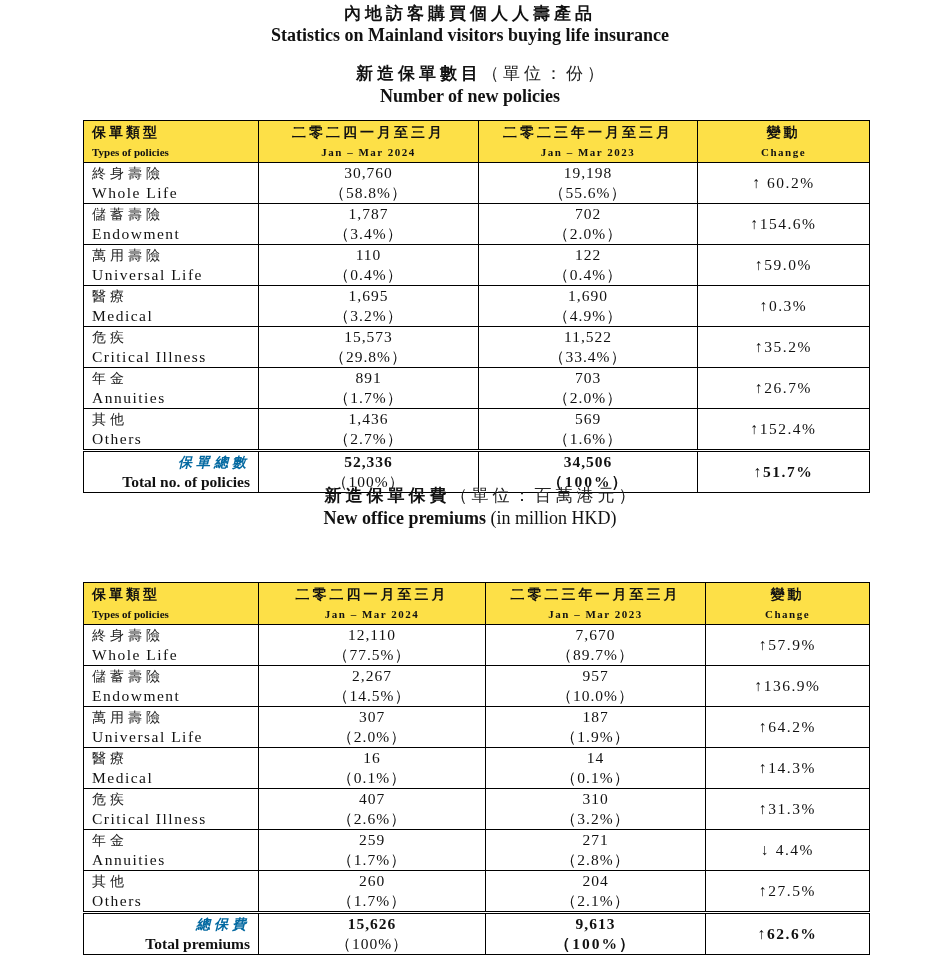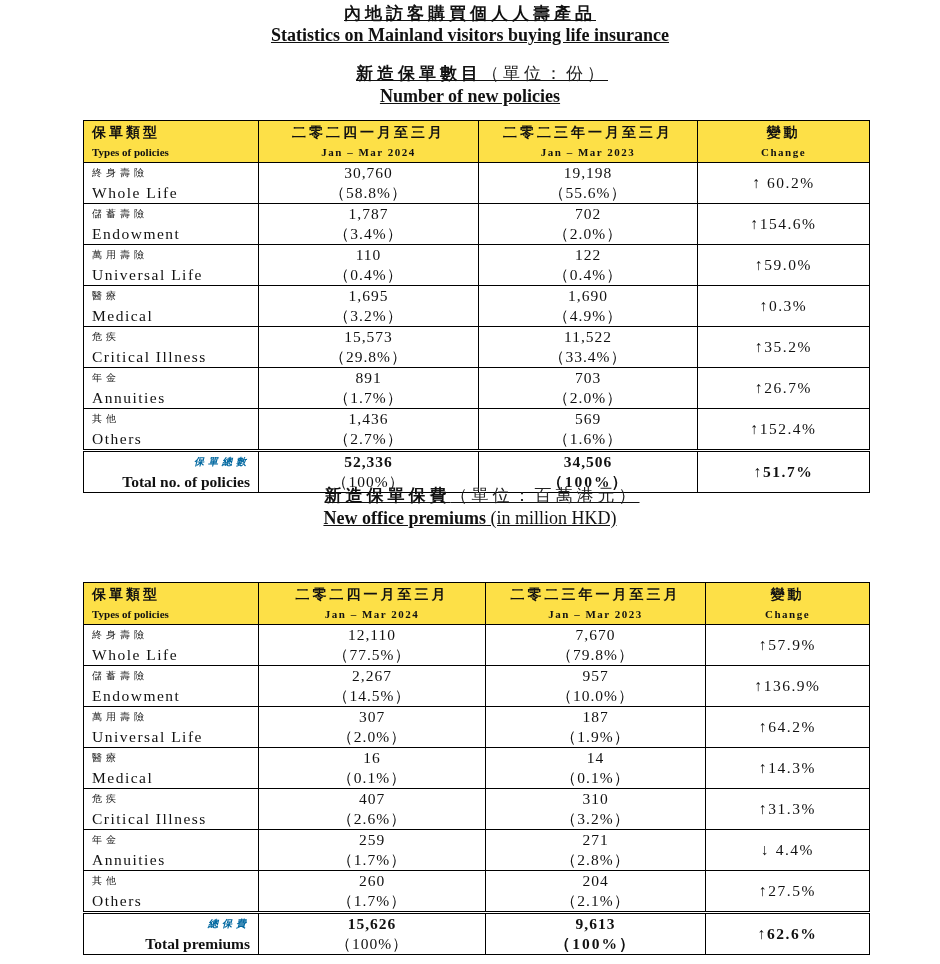--- a/index.html
+++ b/index.html
@@ -1,20 +1,20 @@
 <!DOCTYPE html>
 <html><head>
   <meta charset="utf-8">
   <style>
     html, body { margin: 0; padding: 0; background: #ffffff; }
     body {
       width: 940px; height: 964px; position: relative; overflow: hidden;
       font-family: "Liberation Serif", "DejaVu Serif", serif; color: #111;
     }
-    .title-block { position: absolute; left: 0; width: 940px; text-align: center; text-decoration: underline; }
+    .title-block { position: absolute; left: 0; width: 940px; text-align: center; }
     .zh-title { font-family: "DejaVu Sans", sans-serif; font-weight: bold; font-size: 17px; letter-spacing: 4px; line-height: 22px; }
     .en-title { font-weight: bold; font-size: 18px; line-height: 22px; }
     .zh-sub { font-family: "DejaVu Sans", sans-serif; font-size: 17px; letter-spacing: 4px; line-height: 24px; padding-left: 24px; }
     .zh-sub b { font-weight: bold; }
     .zh-sub .unit { font-weight: normal; color: #222; }
     .en-sub { font-size: 18px; line-height: 22px; }
     .en-sub b { font-weight: bold; }
 
     table.stats {
       position: absolute; border-collapse: collapse; table-layout: fixed;
@@ -26,21 +26,21 @@
     }
     table.stats thead th { background: #fde047; height: 41px; font-weight: bold; }
     table.stats thead th .zh { font-family: "DejaVu Sans", sans-serif; font-size: 14px; letter-spacing: 3px; line-height: 20px; }
     table.stats thead th .en { font-size: 11px; line-height: 20px; }
     table.stats thead th.type-col { text-align: left; padding-left: 8px; }
     table.stats thead th.num-col { text-align: center; }
     table.stats thead th.num-col .en { letter-spacing: 1.5px; }
 
     table.stats tbody td { height: 40px; }
     td.type-cell { text-align: left; padding-left: 8px !important; }
-    td.type-cell .zh { font-family: "DejaVu Sans", sans-serif; font-size: 10px; letter-spacing: 4px; line-height: 20px; color: #222; }
+    td.type-cell .zh { font-family: "DejaVu Sans", sans-serif; font-size: 14px; letter-spacing: 4px; line-height: 20px; color: #222; }
     td.type-cell .en { letter-spacing: 1.5px; line-height: 20px; }
     td.num-cell { text-align: center; letter-spacing: 1px; }
     td.change-cell { text-align: center; letter-spacing: 1.5px; }
 
     tr.total-row td { border-top: 3px double #000; height: 41px; }
     tr.total-row td.type-cell { text-align: right; padding-right: 8px; padding-left: 0 !important; font-weight: bold; }
     tr.total-row td.type-cell .zh { font-weight: bold; color: #0369a1; font-style: italic; }
     tr.total-row td.type-cell .en { letter-spacing: 0; }
     tr.total-row .val { font-weight: bold; }
     tr.total-row .bold-pct { font-weight: bold; letter-spacing: 2px; }
@@ -247,21 +247,21 @@
         <td class="type-cell">
           <div class="zh">終身壽險</div>
           <div class="en">Whole Life</div>
         </td>
         <td class="num-cell">
           <div>12,110</div>
           <div>（77.5%）</div>
         </td>
         <td class="num-cell">
           <div>7,670</div>
-          <div>（79.8%）</div>
+          <div>（89.7%）</div>
         </td>
         <td class="change-cell">↑57.9%</td>
       </tr>
       <tr>
         <td class="type-cell">
           <div class="zh">儲蓄壽險</div>
           <div class="en">Endowment</div>
         </td>
         <td class="num-cell">
           <div>2,267</div>

